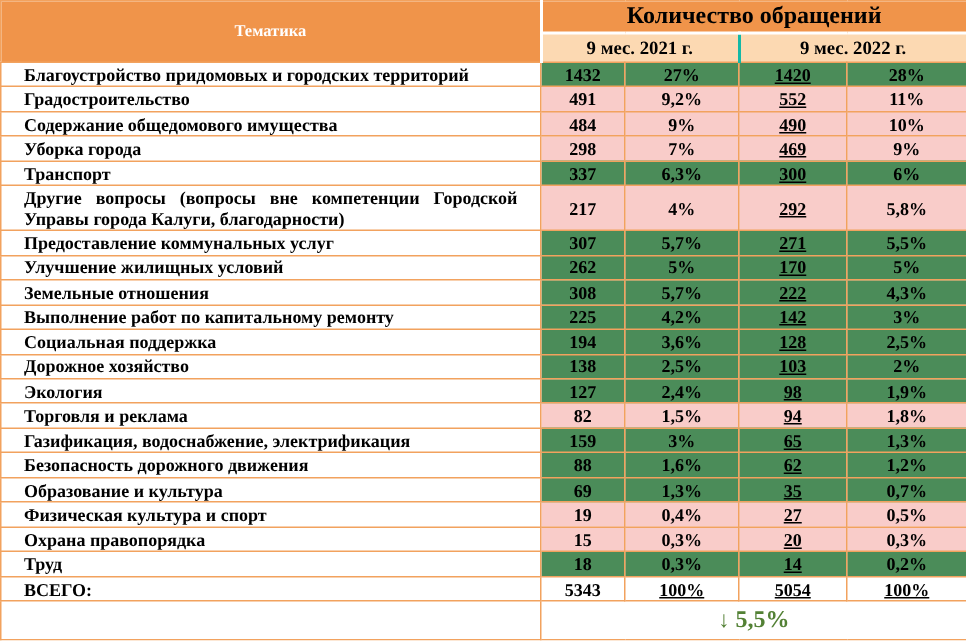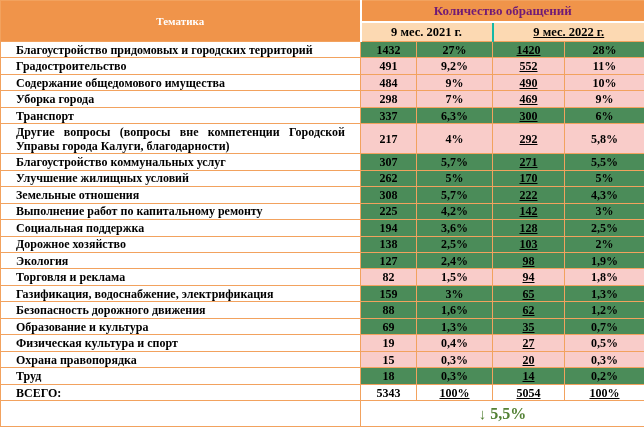--- a/index.html
+++ b/index.html
@@ -18,28 +18,28 @@
   table.appeals{
     width:644px;height:427px;border-collapse:collapse;table-layout:fixed;
     font-weight:700;color:#000;border:1px solid var(--grid);
   }
   th,td{padding:0 4px;vertical-align:middle;font-weight:700;}
   .th-topic{
     background:var(--hdr);color:#fff;font-size:11px;
     border-right:2px solid #fff;border-bottom:1px solid var(--grid);
   }
   .th-group{
-    background:var(--hdr);color:#701a75;font-size:13px;text-align:center;
+    background:var(--hdr);color:#000000;font-size:16px;text-align:center;
     height:20px;border-bottom:2px solid #fff;
   }
   .th-sub{
     background:var(--peach);color:#000;font-size:12.5px;
     height:18px;border-bottom:1px solid var(--grid);
   }
-  .th-sub-2022{border-left:2px solid #14b8a6;text-decoration:underline;}
+  .th-sub-2022{border-left:2px solid #14b8a6;}
   tbody td{
     border:1px solid var(--grid);font-size:12px;height:15px;line-height:14px;
   }
   .td-topic{background:#fff;text-align:justify;padding:0 15px;}
   .td-val{text-align:center;}
   .row-down .td-val{background:var(--green);margin-left:24px;}
   .row-up .td-val{background:var(--pink);}
   .u{text-decoration:underline;}
   .total-row td{background:#fff;}
   .summary-row td{background:#fff;}
@@ -106,21 +106,21 @@
         <td class="td-val">6%</td>
       </tr>
       <tr class="row-up">
         <td class="td-topic">Другие вопросы (вопросы вне компетенции Городской Управы города Калуги, благодарности)</td>
         <td class="td-val">217</td>
         <td class="td-val">4%</td>
         <td class="td-val u">292</td>
         <td class="td-val">5,8%</td>
       </tr>
       <tr class="row-down">
-        <td class="td-topic">Благоустройство коммунальных услуг</td>
+        <td class="td-topic">Предоставление коммунальных услуг</td>
         <td class="td-val">307</td>
         <td class="td-val">5,7%</td>
         <td class="td-val u">271</td>
         <td class="td-val">5,5%</td>
       </tr>
       <tr class="row-down">
         <td class="td-topic">Улучшение жилищных условий</td>
         <td class="td-val">262</td>
         <td class="td-val">5%</td>
         <td class="td-val u">170</td>

